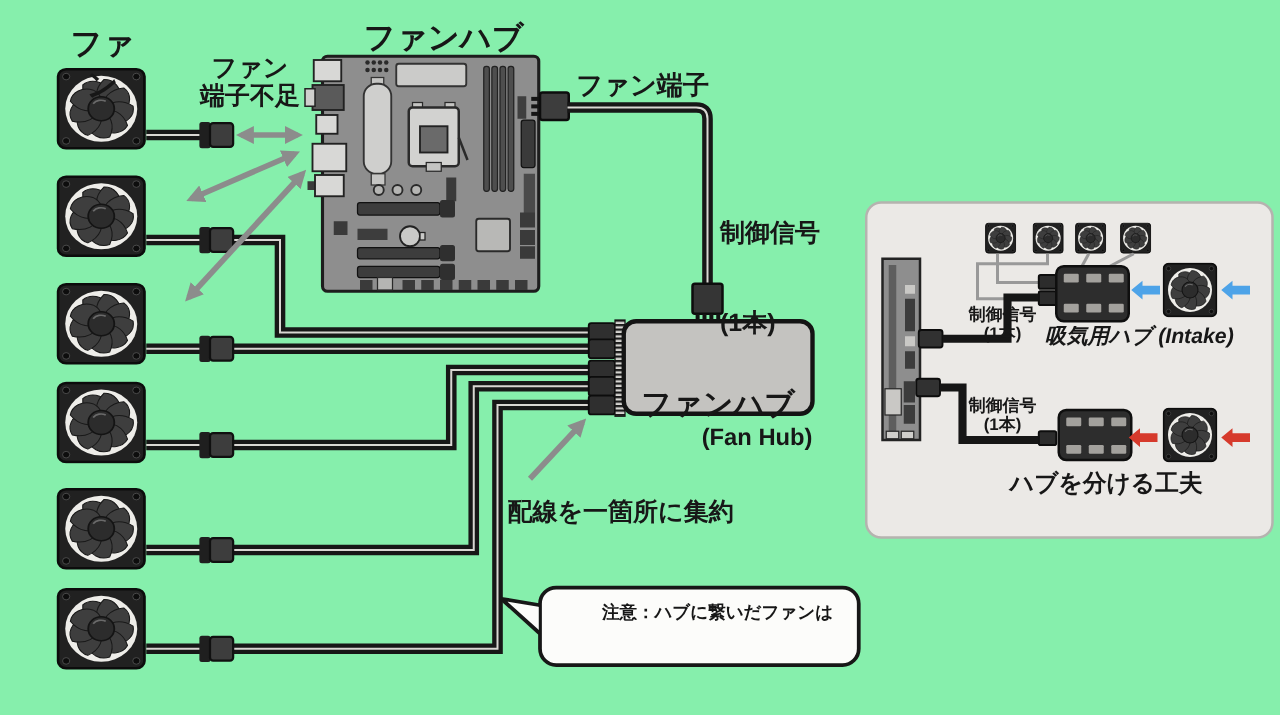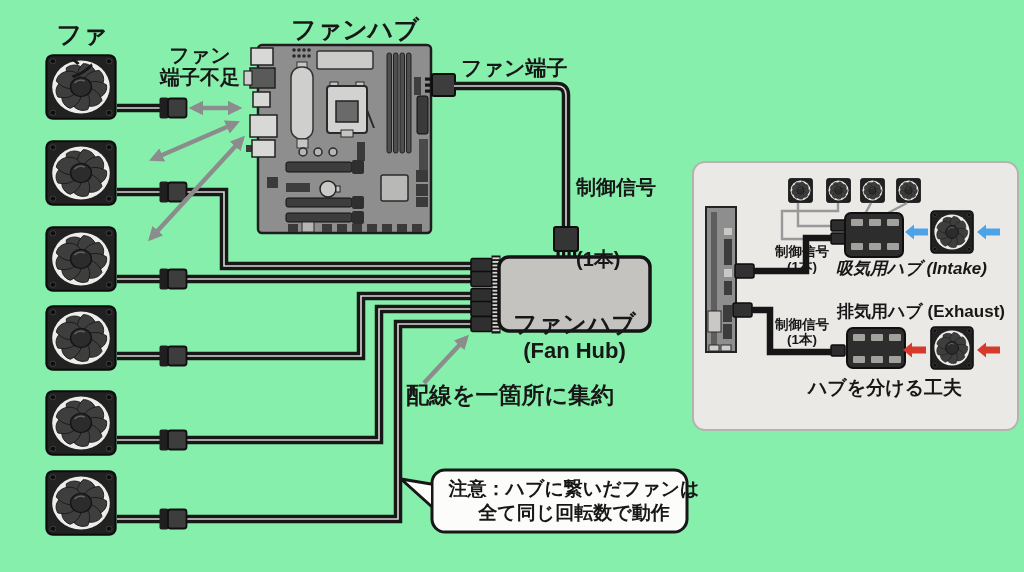--- a/index.html
+++ b/index.html
@@ -318,37 +318,35 @@
 
 <div class="lbl" style="left:461px;top:54px;font-size:21px;">ファン端子</div>
 
 <div class="lbl" style="left:576px;top:127px;font-size:20px;line-height:24px;">
   <span class="line">制御信号</span>
   <span class="line">(1本)</span>
 </div>
 
 <div class="lbl center" style="left:499px;top:266px;width:151px;">
   <span class="line" style="font-size:24px;line-height:28px;margin-top:44px;">ファンハブ</span>
-  <span class="line" style="font-size:22px;line-height:26px;">(Fan Hub)</span>
-</div>
-
-<div class="lbl" style="left:406px;top:380px;font-size:23px;">配線を一箇所に集約</div>
-
-<div class="lbl center" style="left:434px;top:477px;width:280px;font-size:19px;line-height:24px;">
+  <span class="line" style="font-size:19px;line-height:26px;text-align:right;">(Fan Hub)</span>
+</div>
+
+<div class="lbl" style="left:406px;top:396px;font-size:20px;">配線を一箇所に集約</div>
+
+<div class="lbl center" style="left:434px;top:477px;width:280px;font-size:14px;line-height:24px;">
   <span class="line">注意：ハブに繋いだファンは</span>
-  <span class="line">全て同じ回転数で動作</span>
 </div>
 
 <div class="lbl center" style="left:768px;top:244px;width:68px;font-size:13.5px;line-height:15px;">
   <span class="line">制御信号</span>
   <span class="line">(1本)</span>
 </div>
 <div class="lbl" style="left:836px;top:257px;font-size:17px;font-style:italic;">吸気用ハブ (Intake)</div>
 
-<div class="lbl" style="left:837px;top:300px;font-size:17px;">排気用ハブ (Exhaust)</div>
 <div class="lbl center" style="left:768px;top:317px;width:68px;font-size:13.5px;line-height:15px;">
   <span class="line">制御信号</span>
   <span class="line">(1本)</span>
 </div>
 
 <div class="lbl center" style="left:764px;top:376px;width:242px;font-size:19px;line-height:23px;">
   <span class="line">ハブを分ける工夫</span>
 </div>
 
 </div>

